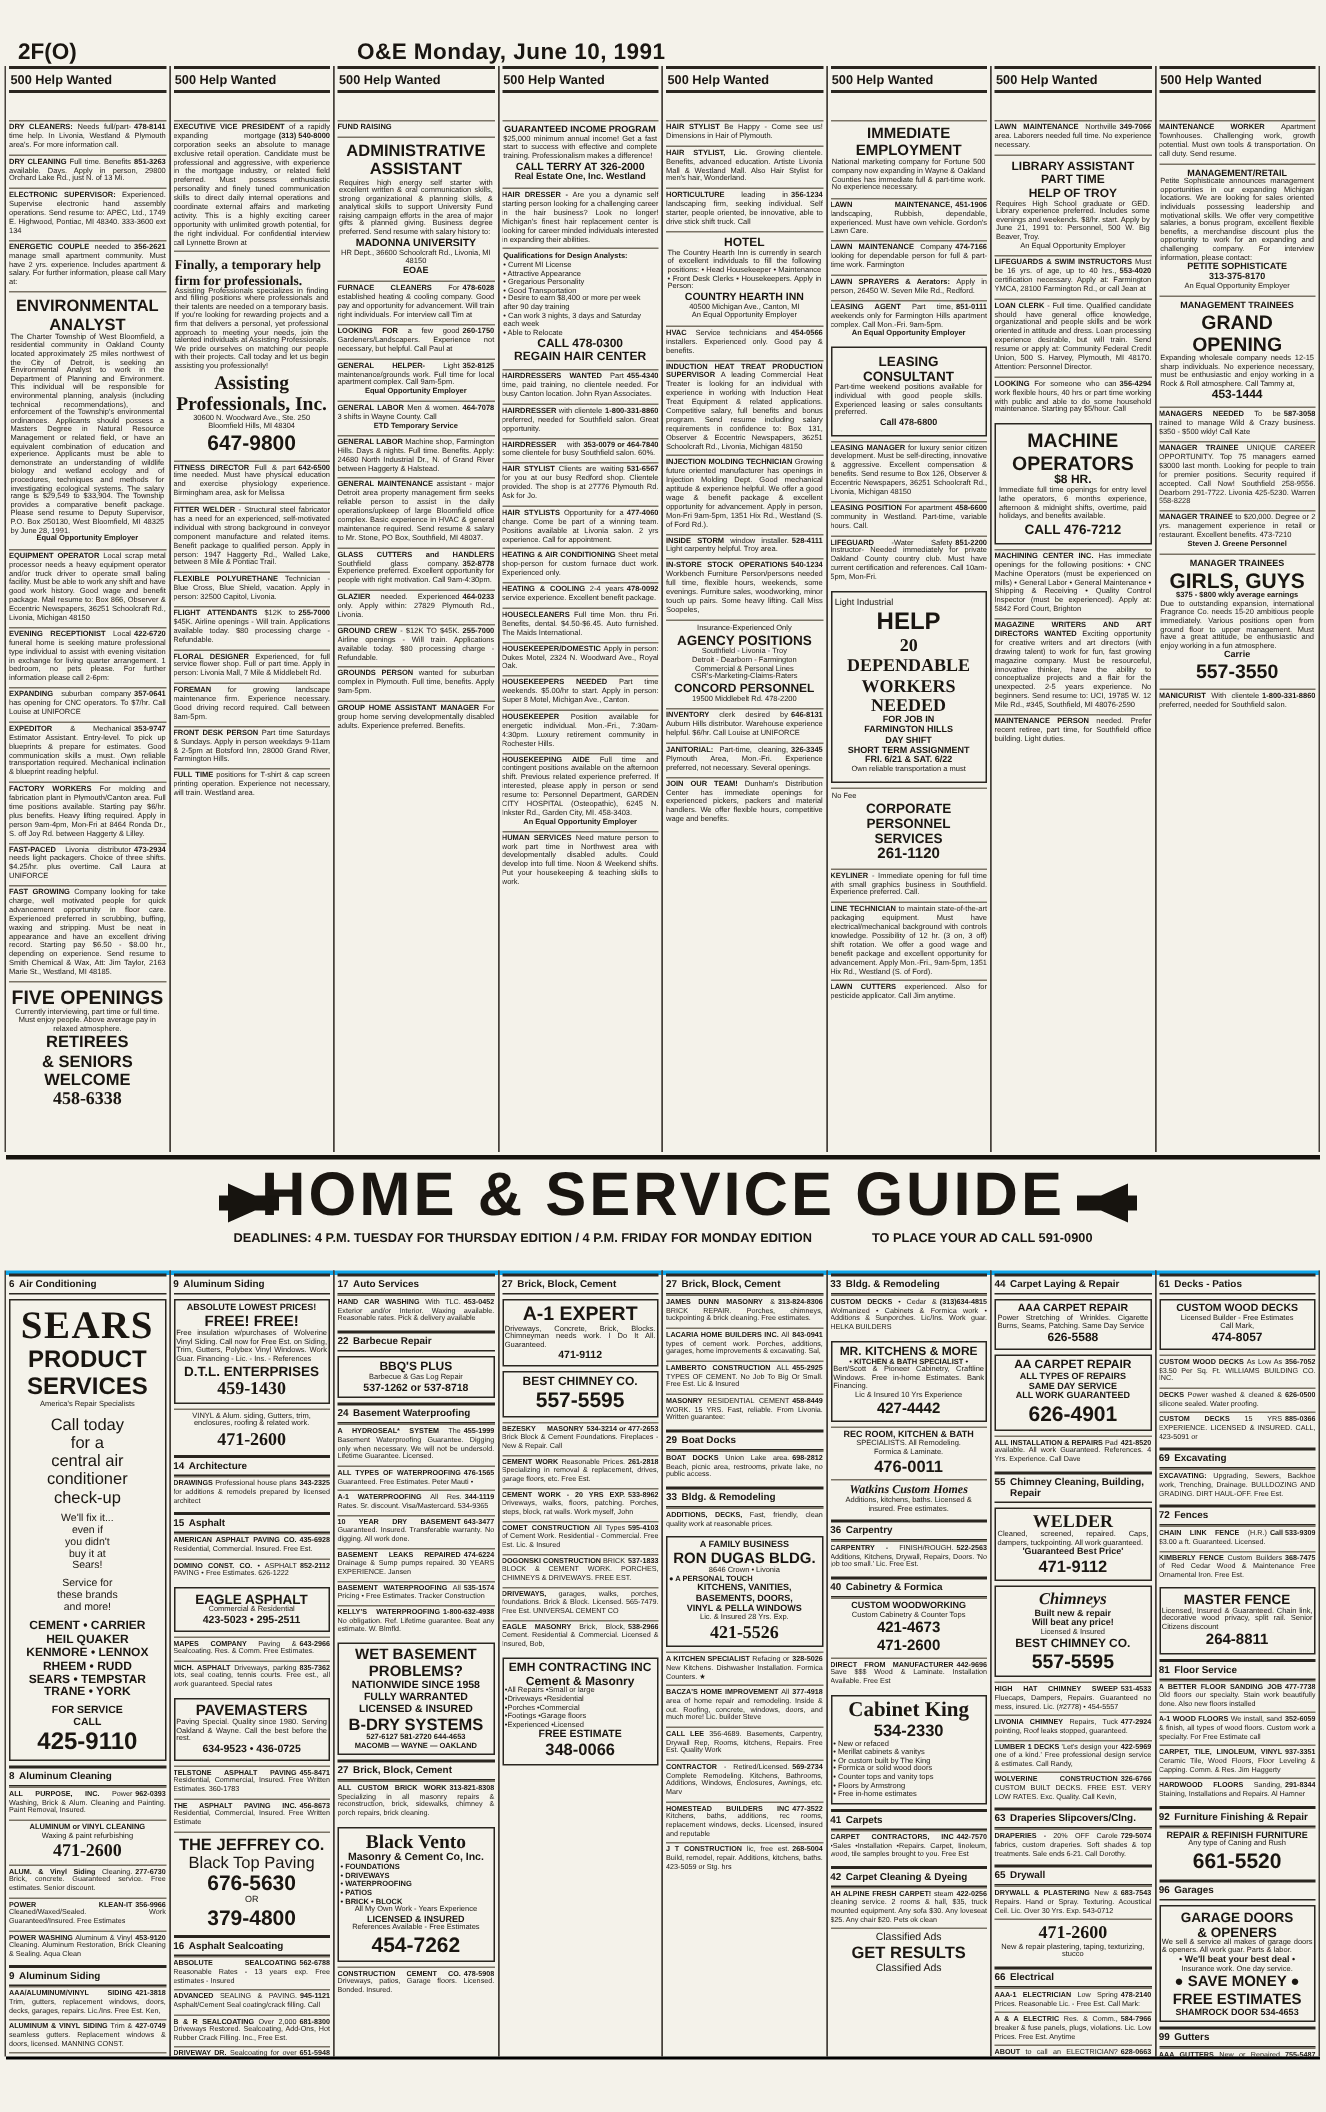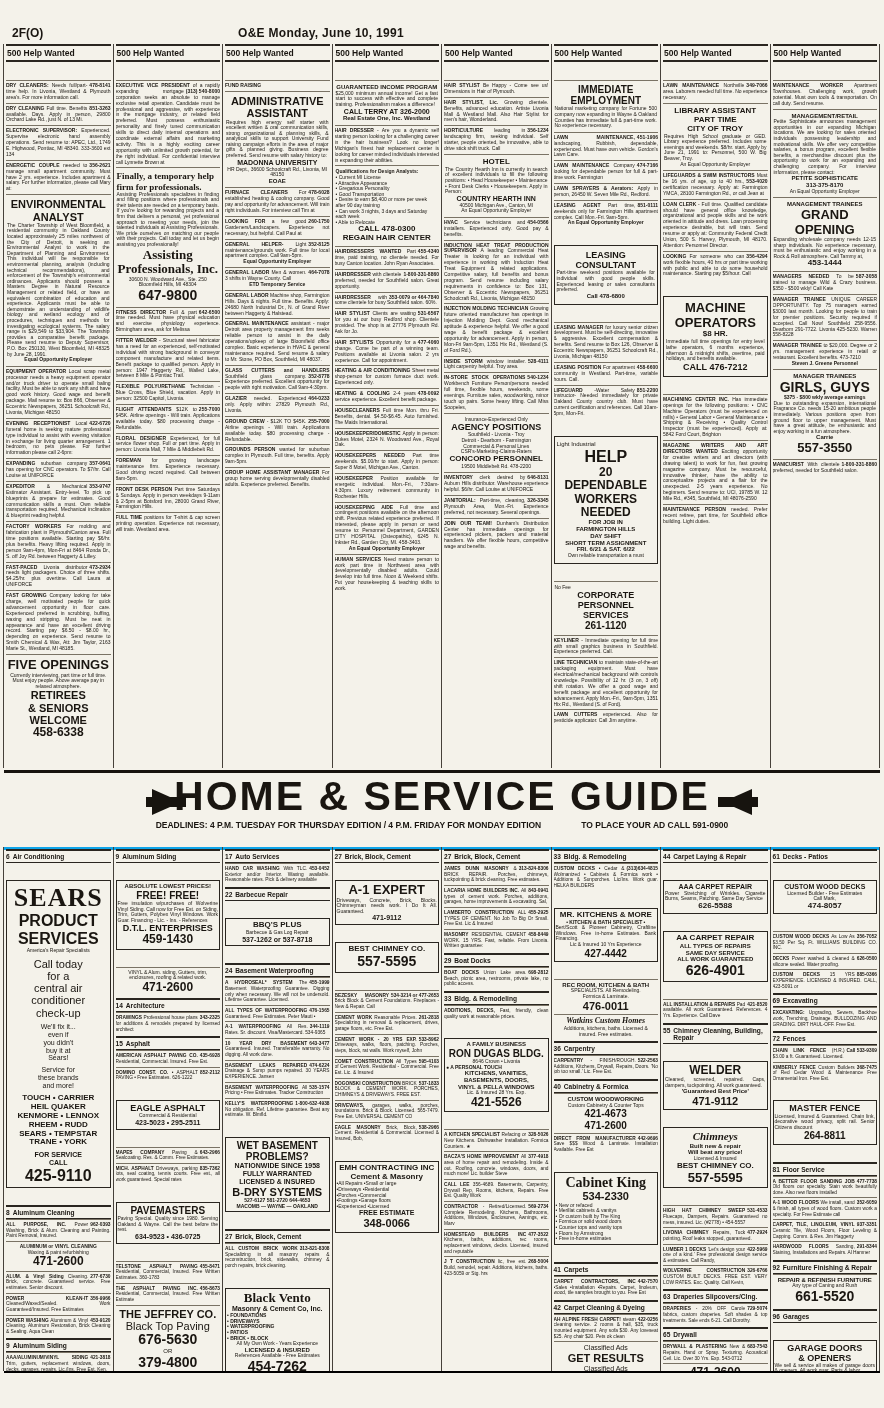--- a/index.html
+++ b/index.html
@@ -1,41 +1,41 @@
 <!DOCTYPE html>
 <html><head>
 <meta charset="utf-8">
 <style>
   html,body{margin:0;padding:0;background:#c9c5b9;}
   .page{position:relative;width:884px;height:1408px;margin:0 auto;background:#f4f2ea;
         color:#1a1611;font-family:"Liberation Sans",sans-serif;overflow:hidden;}
   
-  .masthead{position:absolute;top:26px;left:0;right:0;height:14px;font-size:12px;font-weight:bold;}
+  .masthead{position:absolute;top:26px;left:0;right:0;height:14px;font-size:15px;font-weight:bold;}
   .mh-edition{position:absolute;left:12px;}
   .mh-paper{position:absolute;left:238px;letter-spacing:.3px;}
   
   .hw{position:absolute;top:44px;left:4px;right:4px;height:724px;display:grid;
       grid-template-columns:repeat(8,1fr);}
   .col{border-right:1px solid #46413a;border-left:1px solid #46413a;margin-left:-1px;
        padding:0 2px;overflow:hidden;}
   .hw-h{font-size:8.5px;font-weight:bold;padding:2px 0 2px 1px;border-top:2px solid #2a2620;
         border-bottom:2px solid #2a2620;margin-bottom:18px;}
   .ad{border-top:1px solid #7a7365;padding:2px 0;font-size:5px;line-height:1.18;text-align:justify;overflow:hidden;}
   .g .ad{font-size:4.8px;}
   .ad-h{font-weight:bold;}
   .ad-p{font-weight:bold;float:right;padding-left:2px;}
   .ad-f{display:block;text-align:center;font-weight:bold;}
   .cat{border-top:2px solid #2a2620;border-bottom:1px solid #2a2620;font-size:7px;font-weight:bold;
        padding:2px 0;margin-top:2px;display:flex;gap:3px;align-items:baseline;}
   .g .cat{font-size:6.6px;}
   .disp{border-top:1px solid #7a7365;padding:3px 1px;text-align:center;overflow:hidden;}
-  .disp.boxed{border:1px solid #2a2620;margin:17px 0;padding:4px 2px;}
+  .disp.boxed{border:1px solid #2a2620;margin:3px 0;padding:4px 2px;}
   .disp>div{font-weight:bold;line-height:1.12;}
   .d5{font-size:5px;}.d6{font-size:6px;}.d7{font-size:7px;}.d8{font-size:8px;}.d9{font-size:9px;}
-  .d10{font-size:10px;}.d11{font-size:11px;}.d12{font-size:12px;}.d13{font-size:13px;}
+  .d10{font-size:10px;}.d11{font-size:11px;}.d12{font-size:12px;font-family:Liberation Serif, serif;}.d13{font-size:13px;}
   .d14{font-size:14px;}.d16{font-size:16px;}.d26{font-size:26px;letter-spacing:1px;}
   .nb{font-weight:normal!important;}
   .lt{text-align:left;}
   .ju{text-align:justify;font-weight:normal!important;}
   .sf{font-family:"Liberation Serif",serif;}
   .it{font-style:italic;}
   .sp{height:4px;}
   
   .banner{position:absolute;top:770px;left:4px;right:4px;height:74px;text-align:center;
           border-top:3px solid #17140f;border-bottom:3px solid #0ea5e9;background:#f4f2ea;}
@@ -245,21 +245,21 @@
         <div class="ad"><span class="ad-h">KEYLINER </span><span class="ad-b">- Immediate opening for full time with small graphics business in Southfield. Experience preferred. Call.</span></div>
         <div class="ad"><span class="ad-h">LINE TECHNICIAN </span><span class="ad-b">to maintain state-of-the-art packaging equipment. Must have electrical/mechanical background with controls knowledge. Possibility of 12 hr. (3 on, 3 off) shift rotation. We offer a good wage and benefit package and excellent opportunity for advancement. Apply Mon.-Fri., 9am-5pm, 1351 Hix Rd., Westland (S. of Ford).</span></div>
         <div class="ad"><span class="ad-h">LAWN CUTTERS </span><span class="ad-b">experienced. Also for pesticide applicator. Call Jim anytime.</span></div>
       </div>
       <div class="col">
         <div class="hw-h">500 Help Wanted</div>
         <div class="ad"><span class="ad-h">LAWN MAINTENANCE </span><span class="ad-p">349-7066</span><span class="ad-b">Northville area. Laborers needed full time. No experience necessary.</span></div>
         <div class="disp">
           <div class="d8">LIBRARY ASSISTANT</div>
           <div class="d8">PART TIME</div>
-          <div class="d8">CITY OF TROY</div>
+          <div class="d8">HELP OF TROY</div>
           <div class="d5 ju">Requires High School graduate or GED. Library experience preferred. Includes some evenings and weekends. $8/hr. start. Apply by June 21, 1991 to: Personnel, 500 W. Big Beaver, Troy.</div>
           <div class="d5 nb">An Equal Opportunity Employer</div>
         </div>
         <div class="ad"><span class="ad-h">LIFEGUARDS &amp; SWIM INSTRUCTORS </span><span class="ad-p">553-4020</span><span class="ad-b">Must be 16 yrs. of age, up to 40 hrs., certification necessary. Apply at: Farmington YMCA, 28100 Farmington Rd., or call Jean at</span></div>
         <div class="ad"><span class="ad-h">LOAN CLERK </span><span class="ad-b">- Full time. Qualified candidate should have general office knowledge, organizational and people skills and be work oriented in attitude and dress. Loan processing experience desirable, but will train. Send resume or apply at: Community Federal Credit Union, 500 S. Harvey, Plymouth, MI 48170. Attention: Personnel Director.</span></div>
         <div class="ad"><span class="ad-h">LOOKING </span><span class="ad-p">356-4294</span><span class="ad-b">For someone who can work flexible hours, 40 hrs or part time working with public and able to do some household maintenance. Starting pay $5/hour. Call</span></div>
         <div class="disp boxed">
           <div class="d13">MACHINE</div>
           <div class="d13">OPERATORS</div>
           <div class="d8">$8 HR.</div>
@@ -338,21 +338,21 @@
           <div class="d7 nb">We'll fix it...</div>
           <div class="d7 nb">even if</div>
           <div class="d7 nb">you didn't</div>
           <div class="d7 nb">buy it at</div>
           <div class="d7 nb">Sears!</div>
           <div class="sp"></div>
           <div class="d7 nb">Service for</div>
           <div class="d7 nb">these brands</div>
           <div class="d7 nb">and more!</div>
           <div class="sp"></div>
-          <div class="d8">TOUCH • CARRIER</div>
+          <div class="d8">CEMENT • CARRIER</div>
           <div class="d8">HEIL QUAKER</div>
           <div class="d8">KENMORE • LENNOX</div>
           <div class="d8">RHEEM • RUDD</div>
           <div class="d8">SEARS • TEMPSTAR</div>
           <div class="d8">TRANE • YORK</div>
           <div class="sp"></div>
           <div class="d7">FOR SERVICE</div>
           <div class="d7">CALL</div>
           <div class="d16">425-9110</div>
         </div>

